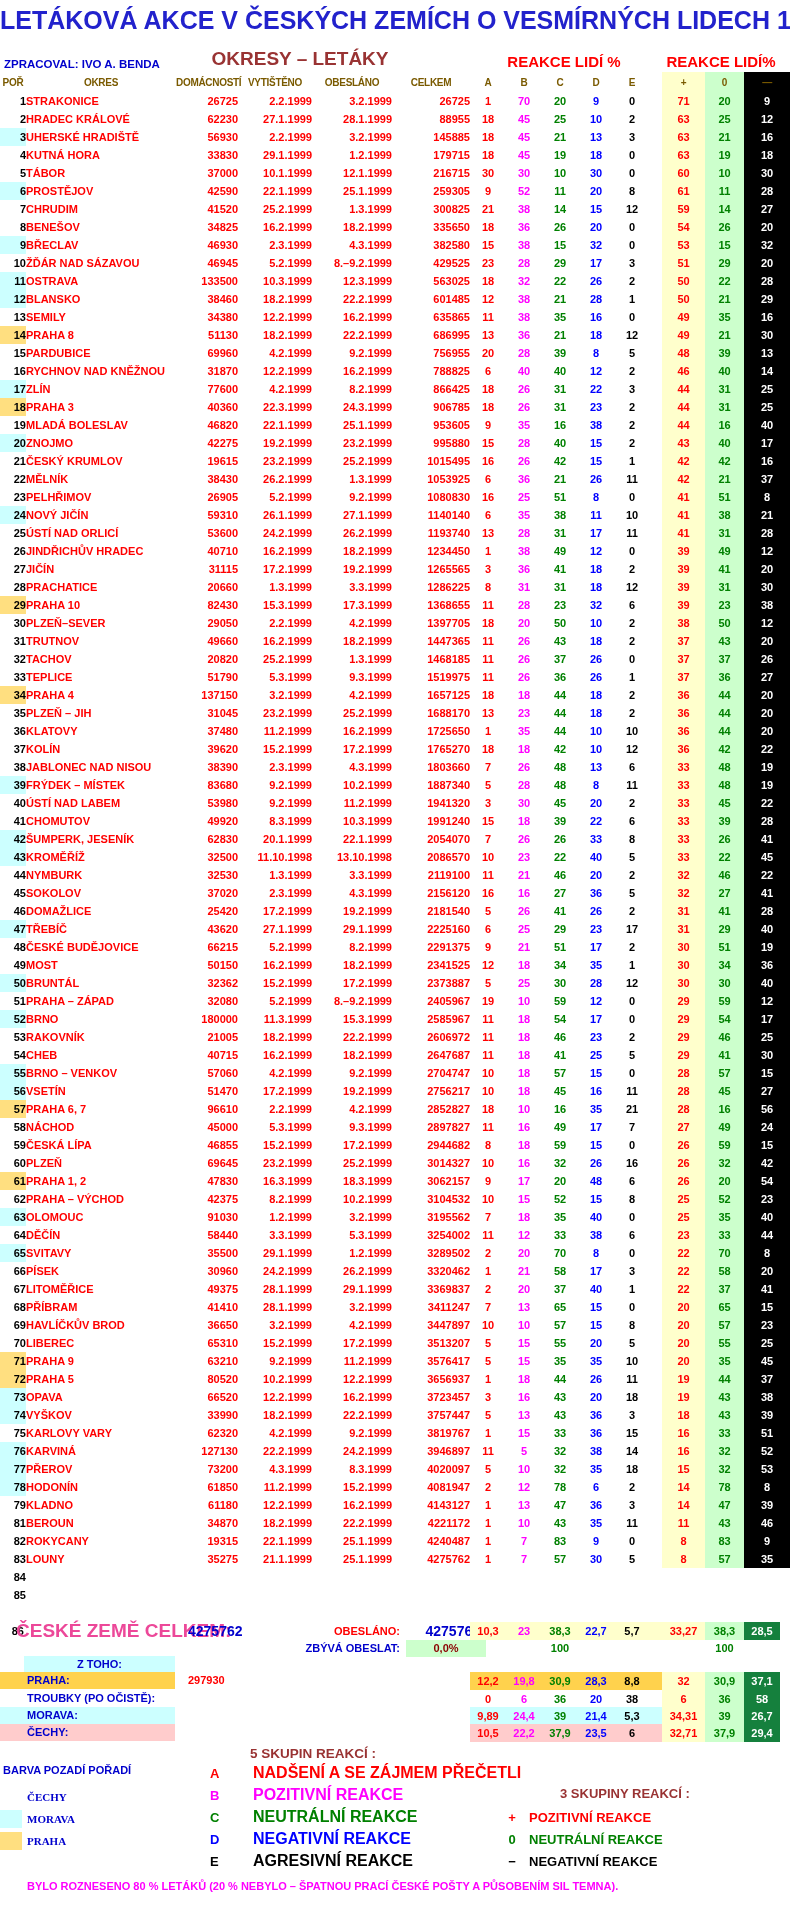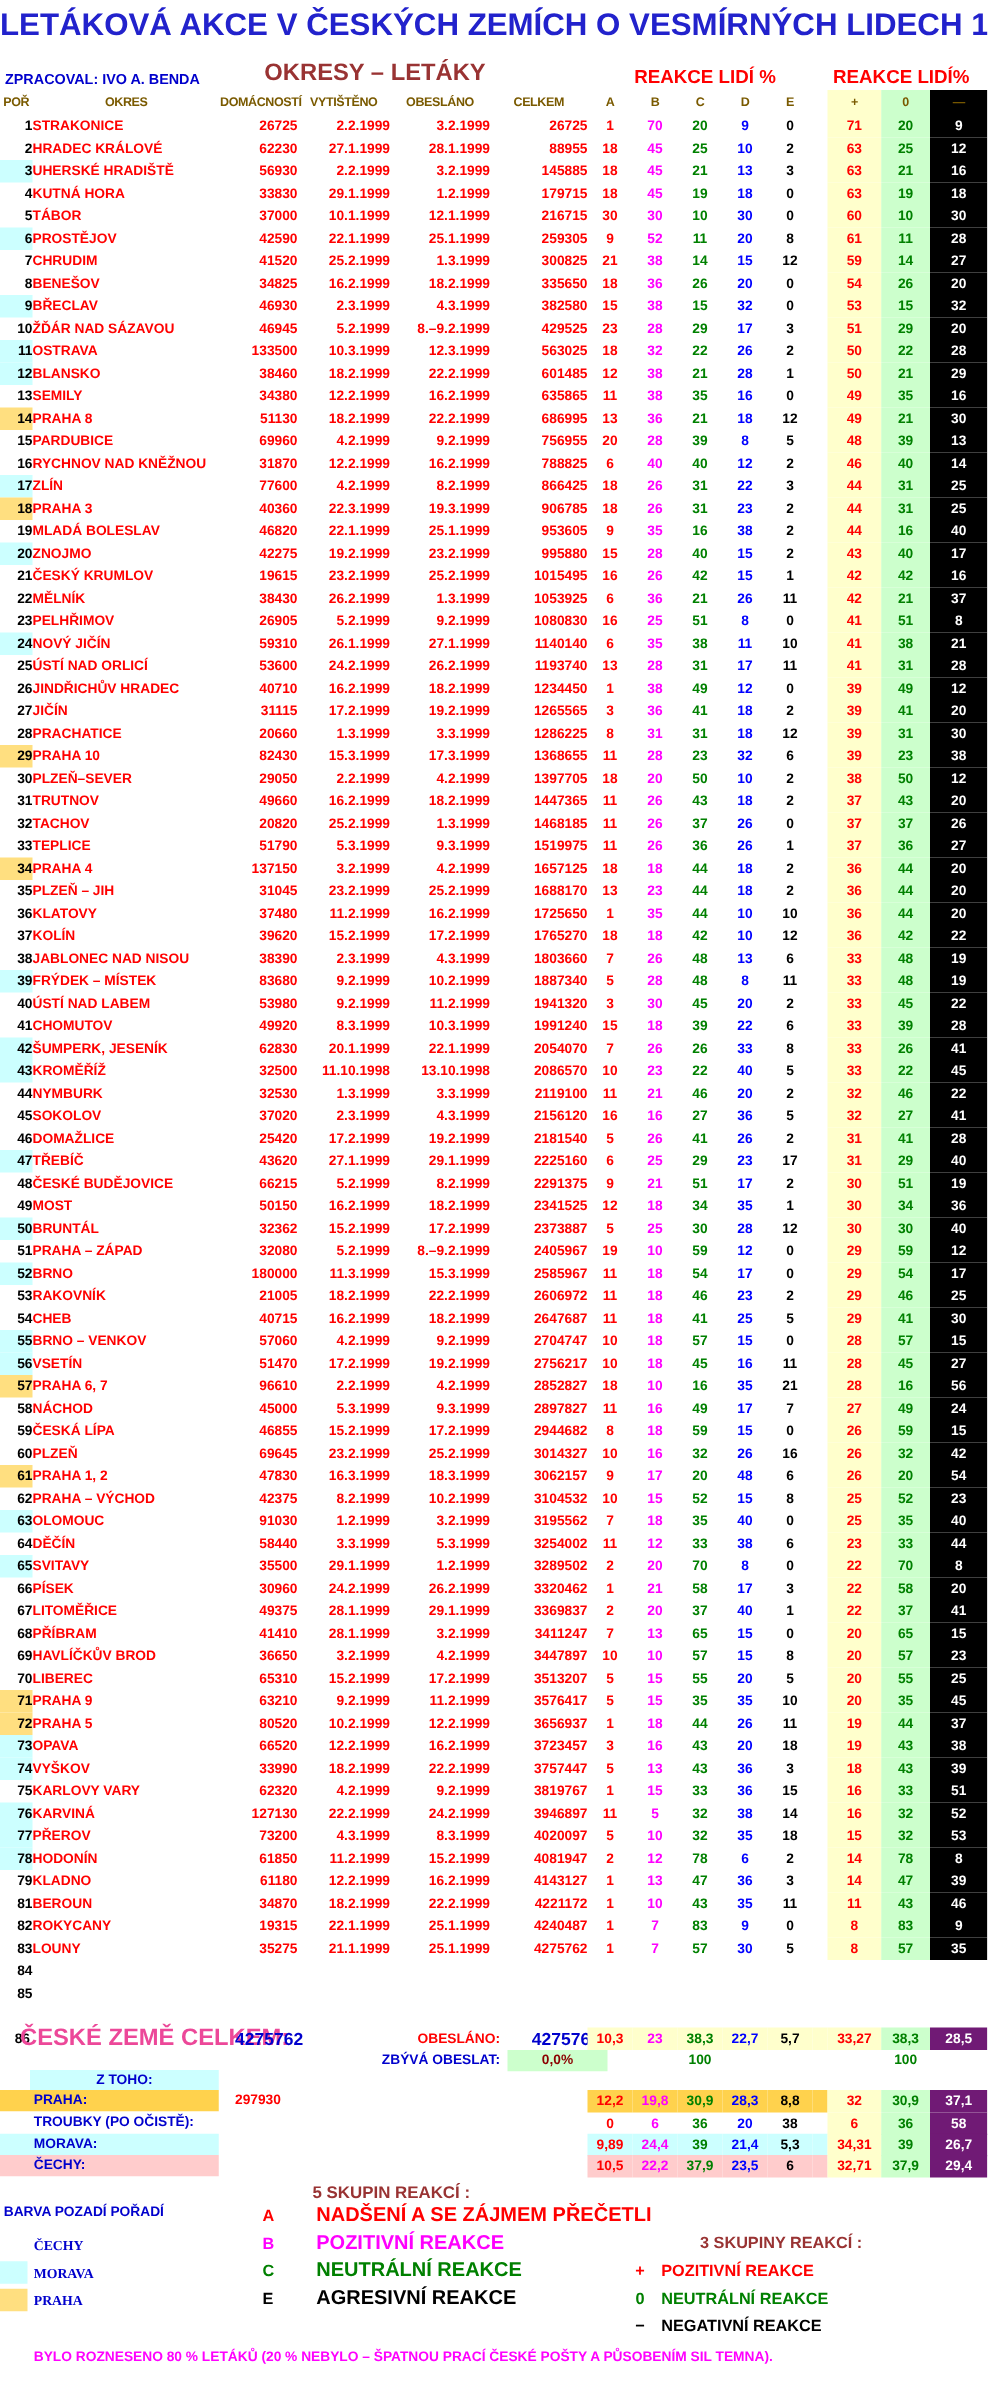--- a/index.html
+++ b/index.html
@@ -34,21 +34,21 @@
   tr.r-morava .c-por{background:#ccffff}
   tr.r-praha .c-por{background:#ffdf80}
   tr.emptyrow td{background:none;}
   
   .grid{position:absolute;left:470px;top:0;height:18px;display:flex;font-size:11px;font-weight:bold;
         line-height:18px;text-align:center;}
   .grid .ga{width:36px;color:#ff0000}.grid .gb{width:36px;color:#ff00ff}.grid .gc{width:36px;color:#008000}
   .grid .gd{width:36px;color:#0000ff}.grid .ge{width:36px;color:#000}.grid .ggap{width:12px}
   .grid .gp{width:43px;background:#ffffcc;color:#ff0000}
   .grid .gz{width:39px;background:#ccffcc;color:#008000}
-  .grid .gm{width:46px;background:#701a75;color:#fff}
+  .grid .gm{width:36px;background:#15803d;color:#fff}
   .t86{top:1622px;left:0;width:790px;height:18px;}
   .t86 .por{position:absolute;left:0;width:24px;text-align:right;font-size:11px;font-weight:bold;color:#000;line-height:18px}
   .t86 .lab{position:absolute;left:16px;font-size:19px;font-weight:bold;color:#ec4899;line-height:18px}
   .t86 .val{position:absolute;left:188px;font-size:14px;font-weight:bold;color:#0000cc;line-height:18px}
   .t86 .oblab{position:absolute;left:330px;width:70px;text-align:right;font-size:11px;font-weight:bold;color:#ff0000;line-height:18px}
   .t86 .obval{position:absolute;left:404px;width:76px;text-align:right;font-size:14px;font-weight:bold;color:#0000cc;line-height:18px}
   .t86 .ga,.t86 .gb,.t86 .gc,.t86 .gd,.t86 .ge,.t86 .ggap{background:#ffffcc}
   .zbyva{top:1640px;left:0;width:790px;height:17px;font-weight:bold;font-size:11px;line-height:17px;padding-left:44px;}
   .zbyva .lab{position:absolute;left:300px;width:100px;text-align:right;color:#0000cc}
   .zbyva .box{position:absolute;left:406px;width:80px;text-align:center;background:#ccffcc;color:#8b0000}
@@ -429,21 +429,21 @@
         <td></td>
         <td class="c-plus">44</td>
         <td class="c-zero">31</td>
         <td class="c-minus">25</td>
       </tr>
         <tr class="r-praha">
         <td class="c-por">18</td>
         <td class="c-okres">PRAHA 3</td>
         <td class="c-dom">40360</td>
         <td class="c-vyt">22.3.1999</td>
-        <td class="c-obe">19.3.1999</td>
+        <td class="c-obe">24.3.1999</td>
         <td class="c-cel">906785</td>
         <td class="c-a">18</td>
         <td class="c-b">26</td>
         <td class="c-c">31</td>
         <td class="c-d">23</td>
         <td class="c-e">2</td>
         <td></td>
         <td class="c-plus">44</td>
         <td class="c-zero">31</td>
         <td class="c-minus">25</td>
@@ -1654,20 +1654,23 @@
   <div class="abs lg-mid">
     <div class="item k-A">
       <span class="sign">A</span><span class="flab">NADŠENÍ A SE ZÁJMEM PŘEČETLI</span>
     </div>
       <div class="item k-B">
       <span class="sign">B</span><span class="flab">POZITIVNÍ REAKCE</span>
     </div>
       <div class="item k-C">
       <span class="sign">C</span><span class="flab">NEUTRÁLNÍ REAKCE</span>
     </div>
+      <div class="item k-D">
+      <span class="sign">D</span><span class="flab">NEGATIVNÍ REAKCE</span>
+    </div>
       <div class="item k-E">
       <span class="sign">E</span><span class="flab">AGRESIVNÍ REAKCE</span>
     </div>
   </div>
 
   <div class="abs lg-rtitle">3  SKUPINY REAKCÍ :</div>
   <div class="abs lg-right">
     <div class="item k-plus">
       <span class="sign">+</span><span class="tlab">POZITIVNÍ REAKCE</span>
     </div>

